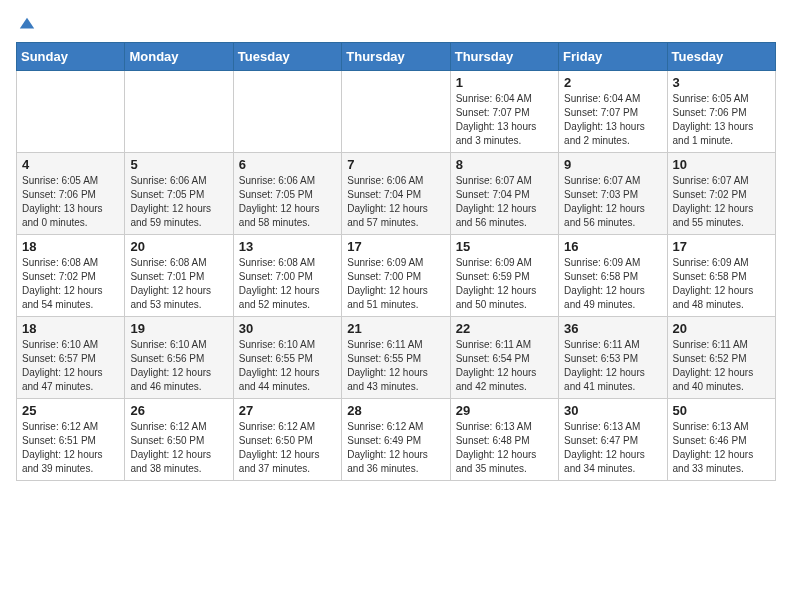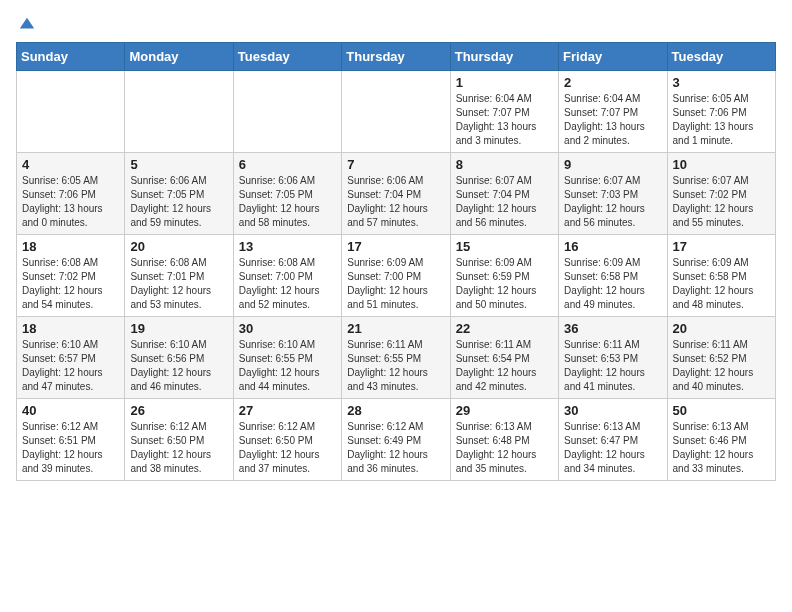--- a/index.html
+++ b/index.html
@@ -296,21 +296,21 @@
         <td>
           <div class="day-number">20</div>
           <div class="day-info" style="white-space: pre-line;">Sunrise: 6:11 AM
 Sunset: 6:52 PM
 Daylight: 12 hours
 and 40 minutes.</div>
         </td>
       </tr>
       <tr>
         <td>
-          <div class="day-number">40</div>
+          <div class="day-number">25</div>
           <div class="day-info" style="white-space: pre-line;">Sunrise: 6:12 AM
 Sunset: 6:51 PM
 Daylight: 12 hours
 and 39 minutes.</div>
         </td>
         <td>
           <div class="day-number">26</div>
           <div class="day-info" style="white-space: pre-line;">Sunrise: 6:12 AM
 Sunset: 6:50 PM
 Daylight: 12 hours

